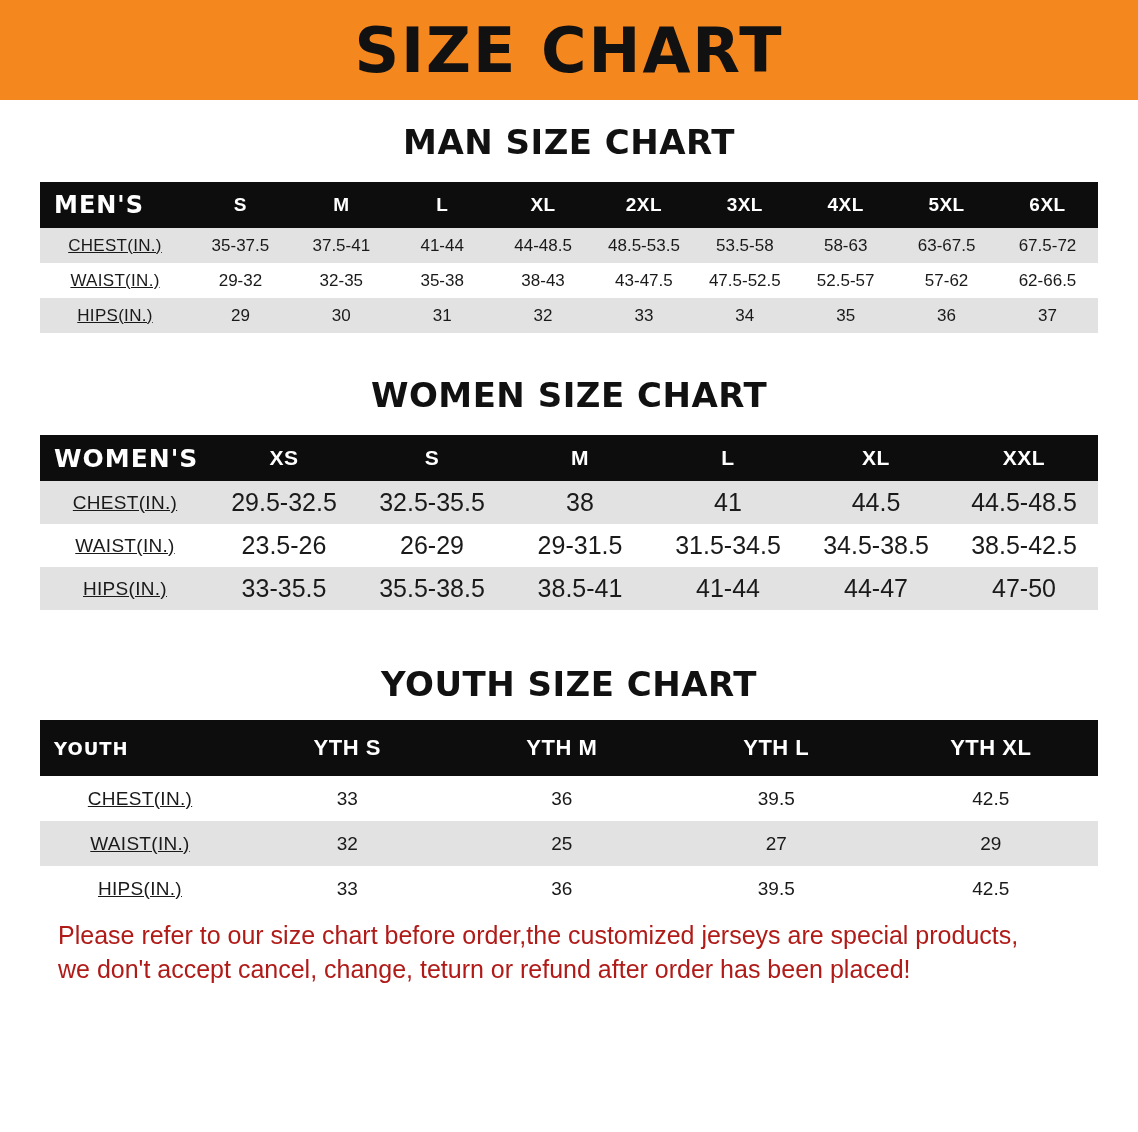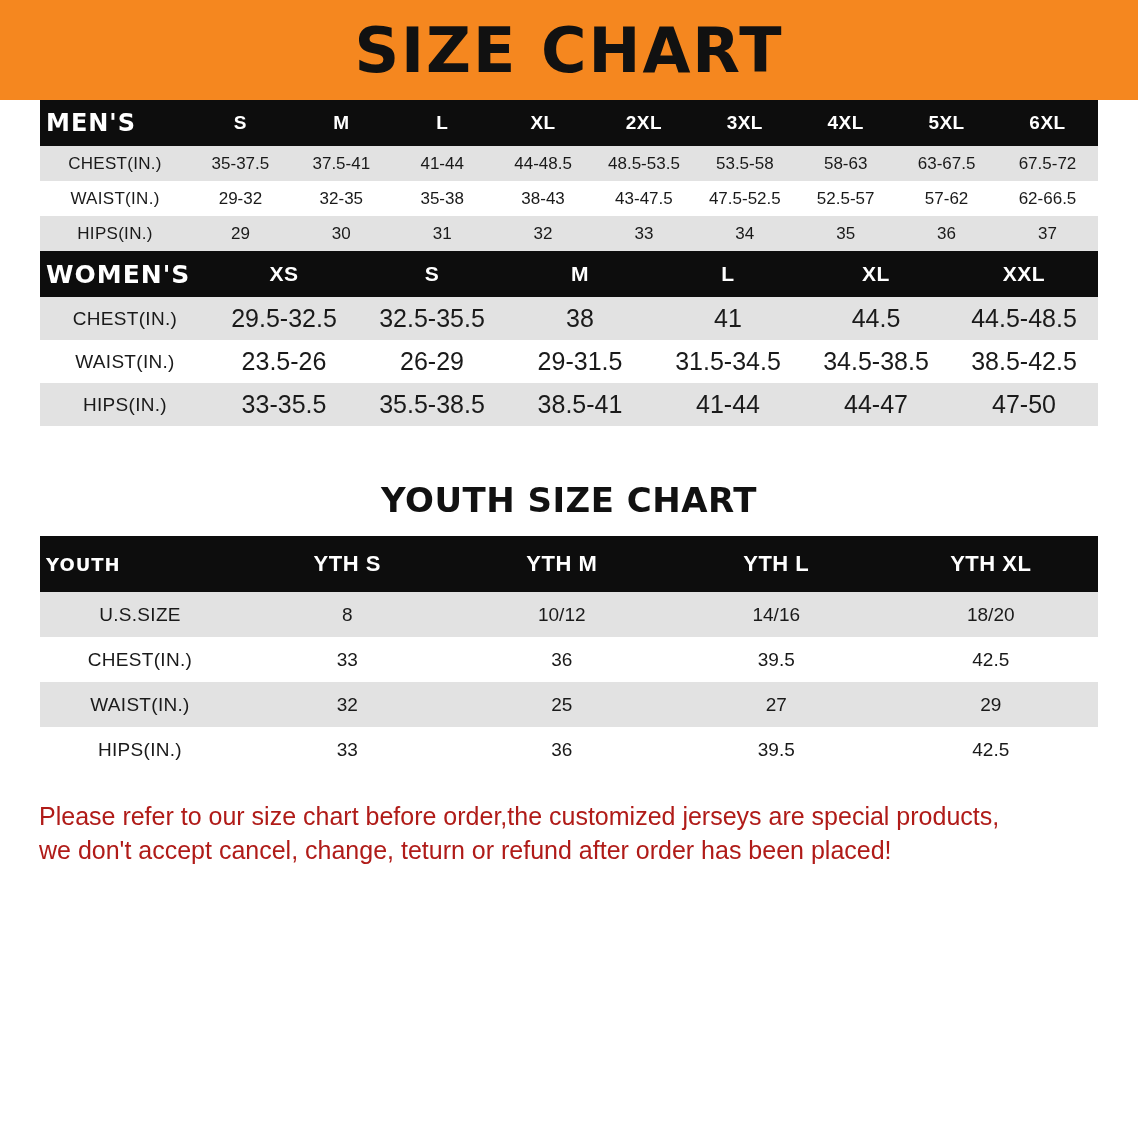--- a/index.html
+++ b/index.html
@@ -72,32 +72,33 @@
   }
   thead th {
     color: #ffffff;
     font-size: 19px;
     font-weight: bold;
     height: 46px;
     letter-spacing: 0.5px;
   }
   thead th.rowlabel {
     text-align: left;
-    padding-left: 6px;
+    padding-left: 14px;
     font-family: "DejaVu Sans", sans-serif;
     font-size: 24px;
     letter-spacing: 1px;
   }
   tbody td {
     font-size: 17px;
     height: 35px;
   }
   tbody td.rowlabel {
     font-size: 17px;
     letter-spacing: 0.3px;
+    text-decoration: underline;
   }
   tbody tr.shaded { background: #e2e2e2; }
   tbody tr.plain  { background: #ffffff; }
 
   
   .men-table col.lbl { width: 150px; }
   
   .women-table col.lbl { width: 170px; }
   .women-table thead th { font-size: 21px; }
   .women-table thead th.rowlabel { font-size: 25px; }
@@ -105,39 +106,40 @@
   .women-table tbody td.rowlabel { font-size: 19px; }
   
   .youth-table col.lbl { width: 200px; }
   .youth-table thead th { font-size: 22px; height: 56px; }
   .youth-table thead th.rowlabel { font-size: 18px; }
   .youth-table tbody td { font-size: 19px; height: 45px; }
   .youth-table tbody td.rowlabel { font-size: 19px; }
 
   
   .note {
-    margin-top: 28px;
-    padding: 0 39px;
+    margin-top: 8px;
+    padding: 0 58px;
     color: #B01B18;
     font-family: "Liberation Sans", sans-serif;
     font-size: 25px;
     line-height: 1.35;
     text-align: left;
   }
 </style>
 </head>
 <body>
 
 <div class="page">
 
   <div class="banner">
     <div class="banner-title">SIZE CHART</div>
   </div>
 
   <div class="section">
+    <div class="section-title man-title">MAN SIZE CHART</div>
     <table class="men-table">
       <colgroup>
         <col class="lbl">
         <col>
           <col>
           <col>
           <col>
           <col>
           <col>
           <col>
@@ -193,20 +195,21 @@
           <td>34</td>
           <td>35</td>
           <td>36</td>
           <td>37</td>
         </tr>
       </tbody>
     </table>
   </div>
 
   <div class="section">
+    <div class="section-title women-title">WOMEN SIZE CHART</div>
     <table class="women-table">
       <colgroup>
         <col class="lbl">
         <col>
           <col>
           <col>
           <col>
           <col>
           <col>
       </colgroup>
@@ -266,27 +269,20 @@
       <thead>
         <tr>
           <th class="rowlabel">YOUTH</th>
           <th>YTH S</th>
           <th>YTH M</th>
           <th>YTH L</th>
           <th>YTH XL</th>
         </tr>
       </thead>
       <tbody>
-        <tr class="shaded">
-          <td class="rowlabel">U.S.SIZE</td>
-          <td>8</td>
-          <td>10/12</td>
-          <td>14/16</td>
-          <td>18/20</td>
-        </tr>
         <tr class="plain">
           <td class="rowlabel">CHEST(IN.)</td>
           <td>33</td>
           <td>36</td>
           <td>39.5</td>
           <td>42.5</td>
         </tr>
         <tr class="shaded">
           <td class="rowlabel">WAIST(IN.)</td>
           <td>32</td>

